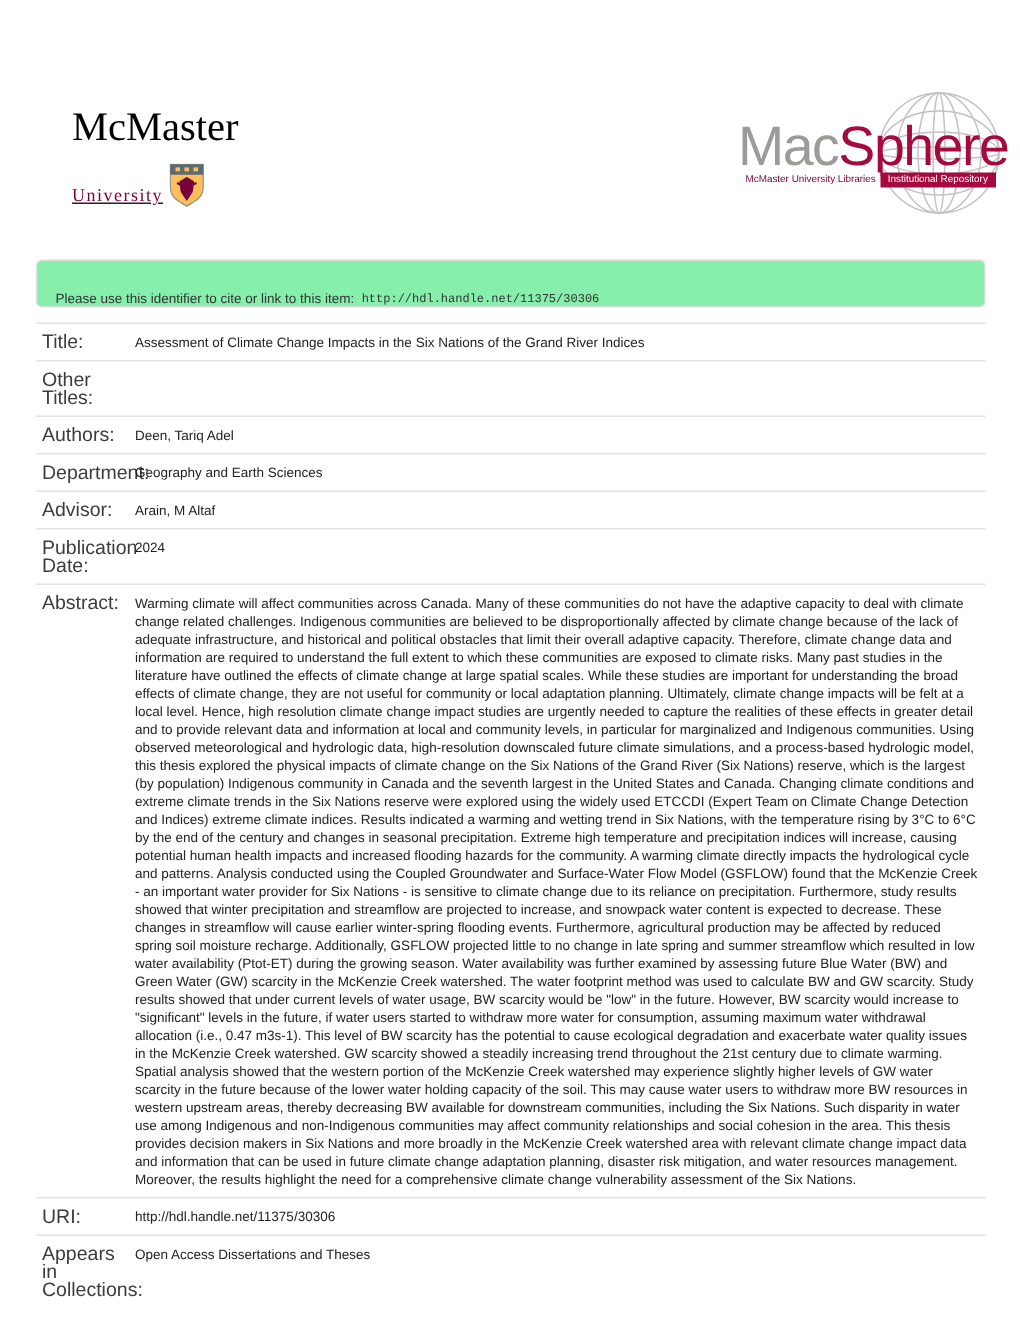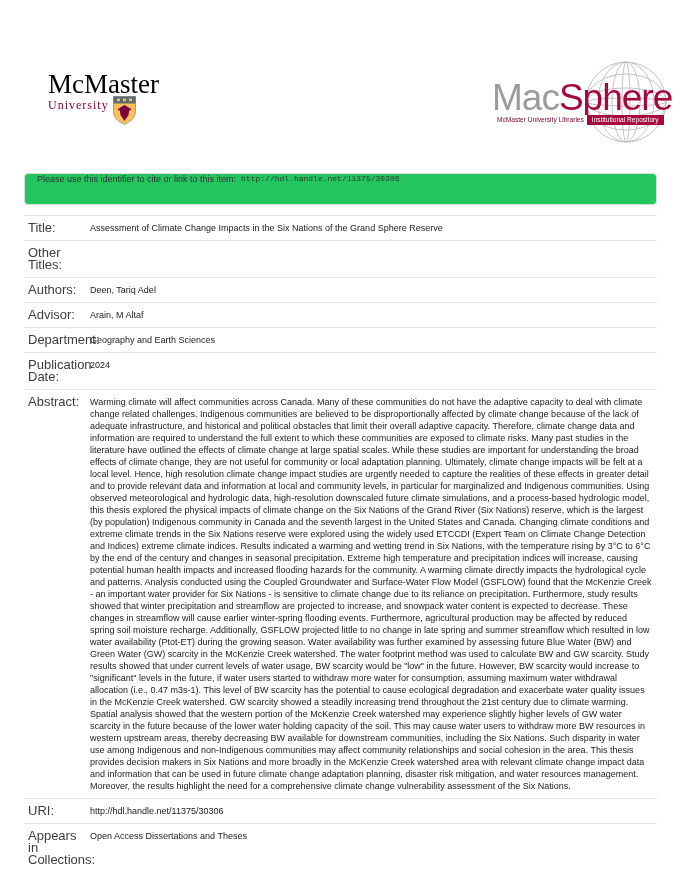--- a/index.html
+++ b/index.html
@@ -13,21 +13,21 @@
   }
 
   
   .header { position: absolute; top: 0; left: 0; width: 680px; height: 160px; }
 
   .mcmaster-logo { position: absolute; left: 48px; top: 74px; width: 110px; }
   .mcm-word {
     font-family: "Liberation Serif", serif;
     color: #000000; font-size: 27px; line-height: 20px; letter-spacing: 0px;
   }
-  .mcm-row2 { display: flex; align-items: flex-start; gap: 4px; margin-top: 2px; }
+  .mcm-row2 { display: flex; align-items: flex-end; gap: 4px; margin-top: 15px; text-decoration: underline; }
   .mcm-univ {
     font-family: "Liberation Serif", serif;
     color: #7A003C; font-size: 12px; letter-spacing: 1px; padding-top: 2px;
   }
   .mcm-crest { width: 23px; height: 29px; flex: 0 0 auto; }
 
   .macsphere-logo { position: absolute; right: 16px; top: 58px; width: 172px; height: 85px; }
   .ms-sphere { position: absolute; right: -4px; top: 2px; }
   .ms-wordmark {
     position: absolute; left: 0; top: 22px; white-space: nowrap;
@@ -39,22 +39,22 @@
   .ms-tagline {
     position: absolute; left: 5px; top: 57px; display: flex; align-items: stretch;
     font-size: 6.6px; line-height: 10px; white-space: nowrap;
   }
   .ms-tag-left { color: #7A003C; background: #ffffff; padding: 0 3px 0 0; font-weight: 400; }
   .ms-tag-right { color: #ffffff; background: #A6093D; padding: 0 5px; font-weight: 400; }
 
   
   .identifier-box {
     position: absolute; left: 24px; top: 173px; width: 633px; height: 32px;
-    border: 1px solid #dcdcdc; border-radius: 4px; background: #22c55e;
-    display: flex; align-items: flex-start; padding: 0 12px;
+    border: 1px solid #dcdcdc; border-radius: 4px; background: #86efac;
+    display: flex; align-items: flex-end; padding: 0 12px;
     font-size: 9px; color: #333;
   }
   .identifier-url {
     font-family: "Liberation Mono", monospace;
     font-size: 8px; color: #333; margin-left: 5px; text-decoration: none;
   }
 
   
   .meta-table { position: absolute; left: 24px; top: 215px; width: 633px; }
   .meta-row {
@@ -117,40 +117,40 @@
 
 <div class="identifier-box">
   <span>Please use this identifier to cite or link to this item:</span>
   <a class="identifier-url" href="#">http://hdl.handle.net/11375/30306</a>
 </div>
 
 <div class="meta-table">
 
   <div class="meta-row">
     <div class="meta-label">Title:</div>
-    <div class="meta-value">Assessment of Climate Change Impacts in the Six Nations of the Grand Sphere Reserve</div>
+    <div class="meta-value">Assessment of Climate Change Impacts in the Six Nations of the Grand River Indices</div>
   </div>
 
   <div class="meta-row">
     <div class="meta-label">Other Titles:</div>
   </div>
 
   <div class="meta-row">
     <div class="meta-label">Authors:</div>
     <div class="meta-value"><span class="link-plain">Deen, Tariq Adel</span></div>
   </div>
 
   <div class="meta-row">
-    <div class="meta-label">Advisor:</div>
-    <div class="meta-value">Arain, M Altaf</div>
+    <div class="meta-label">Department:</div>
+    <div class="meta-value">Geography and Earth Sciences</div>
   </div>
 
   <div class="meta-row">
-    <div class="meta-label">Department:</div>
-    <div class="meta-value">Geography and Earth Sciences</div>
+    <div class="meta-label">Advisor:</div>
+    <div class="meta-value">Arain, M Altaf</div>
   </div>
 
 
   <div class="meta-row">
     <div class="meta-label">Publication Date:</div>
     <div class="meta-value">2024</div>
   </div>
 
   <div class="meta-row">
     <div class="meta-label">Abstract:</div>

